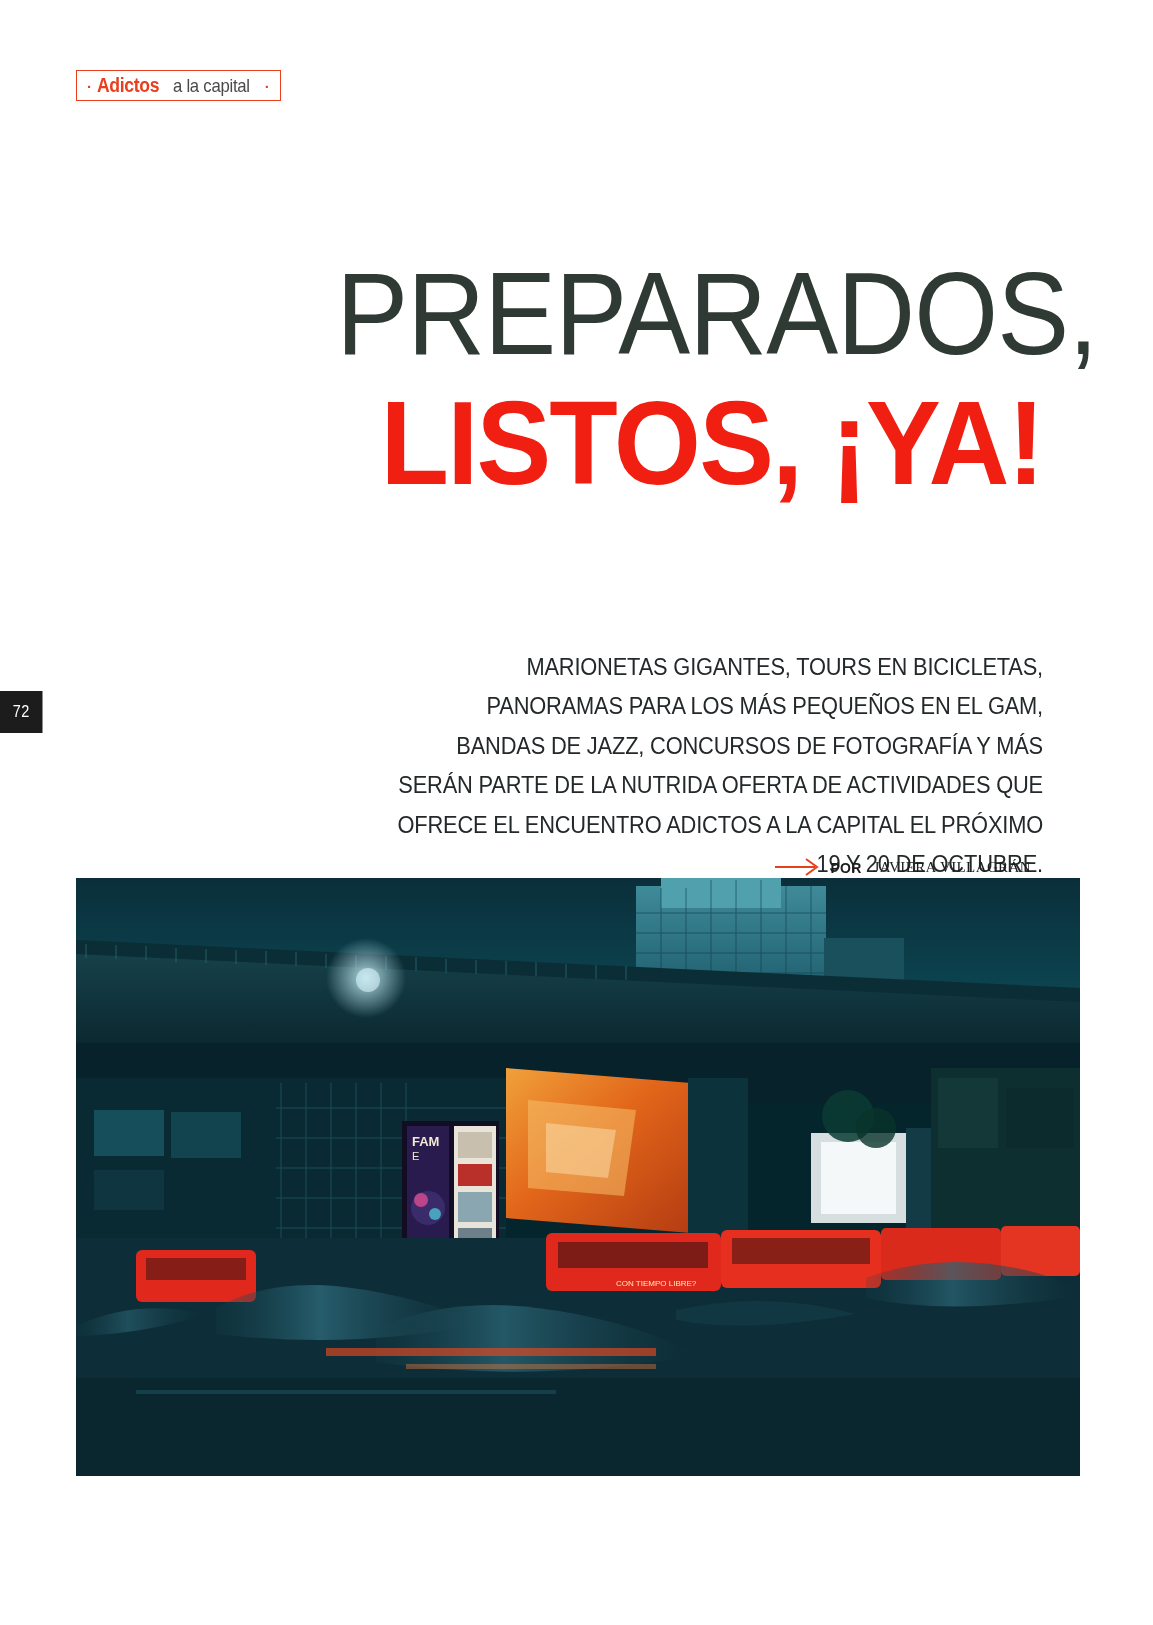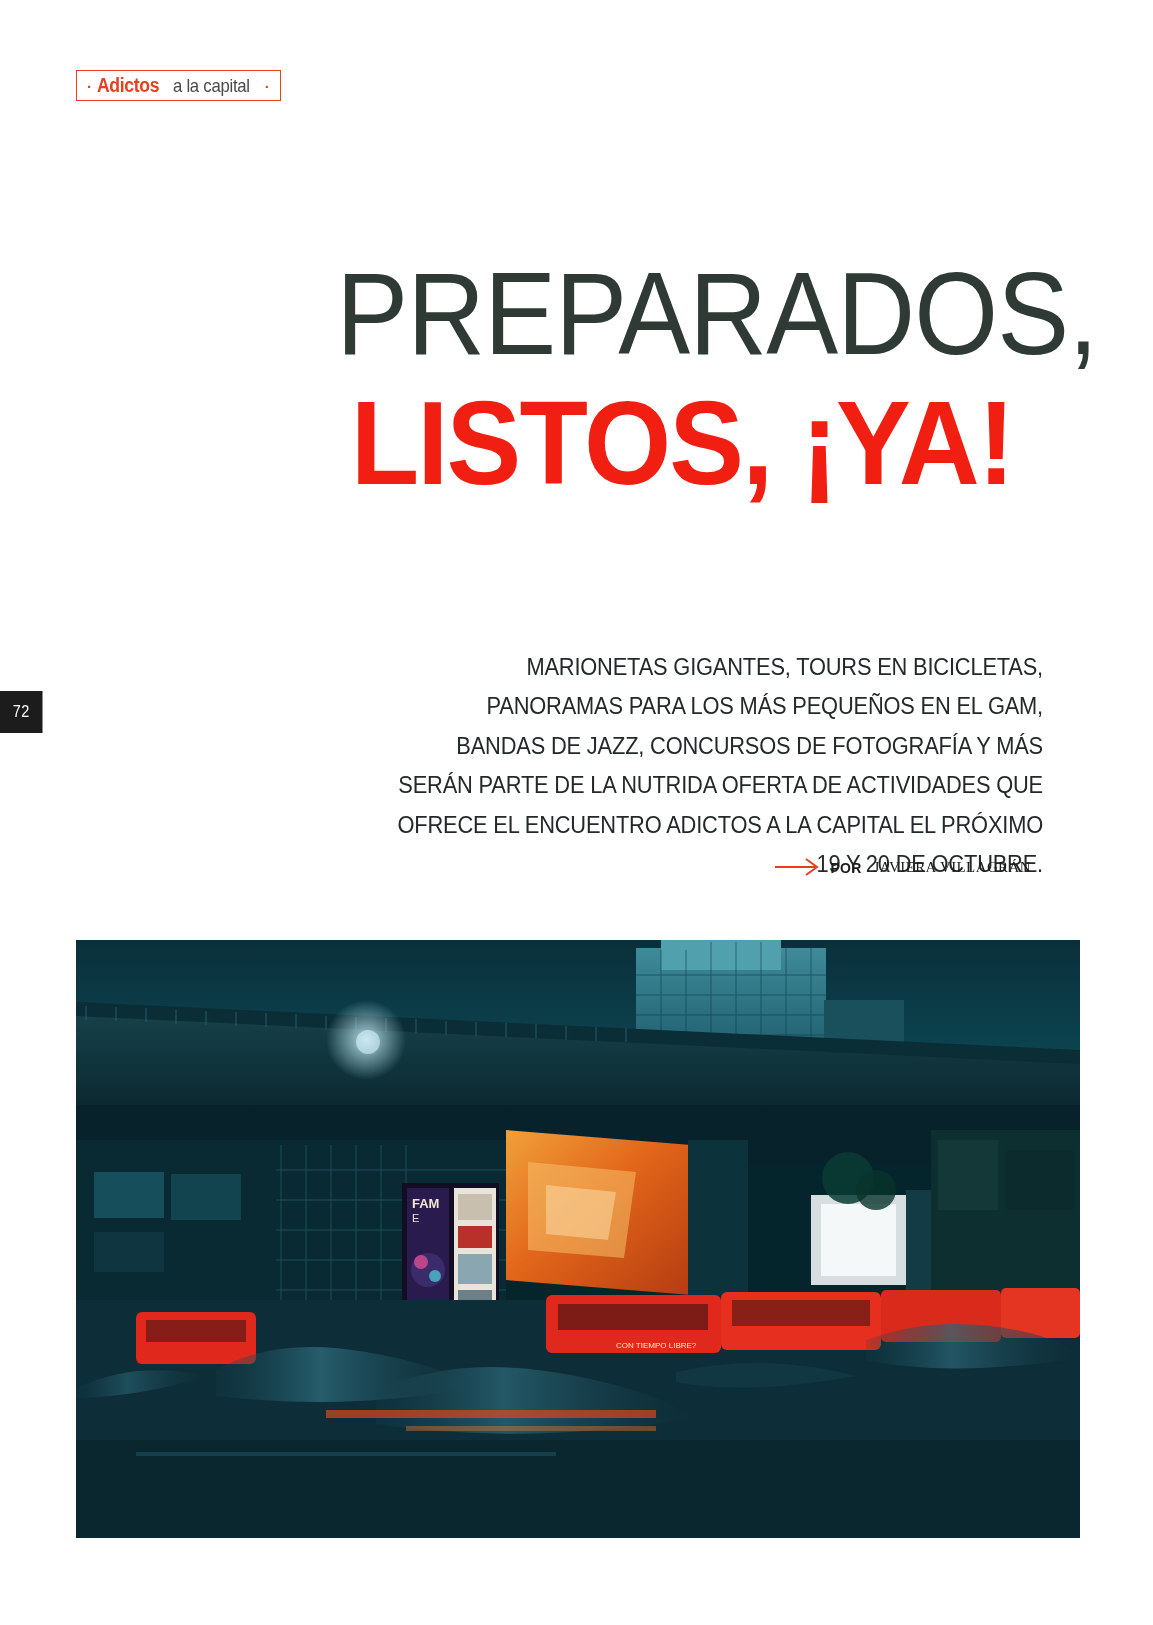--- a/index.html
+++ b/index.html
@@ -67,21 +67,21 @@
     transform: scaleX(0.85);
     transform-origin: left center;
   }
 
   
   .headline {
     position: absolute;
     right: 110px;
     top: 258px;
     width: 760px;
-    text-align: center;
+    text-align: right;
   }
   .headline .line1 {
     display: block;
     font-family: "Liberation Sans", sans-serif;
     font-weight: normal;
     font-size: 116px;
     line-height: 0.98;
     color: #2f3a35;
     letter-spacing: -1px;
     transform: scaleX(0.93);
@@ -143,21 +143,21 @@
     font-family: Liberation Serif, serif;
     font-size: 15px;
     color: #1c1c1c;
     letter-spacing: 0.4px;
   }
 
   
   .photo {
     position: absolute;
     left: 76px;
-    top: 940px;
+    top: 878px;
     width: 1004px;
     height: 598px;
     overflow: hidden;
     background: #04252b;
   }
   .photo svg { display: block; }
 </style>
 </head>
 <body>
 

